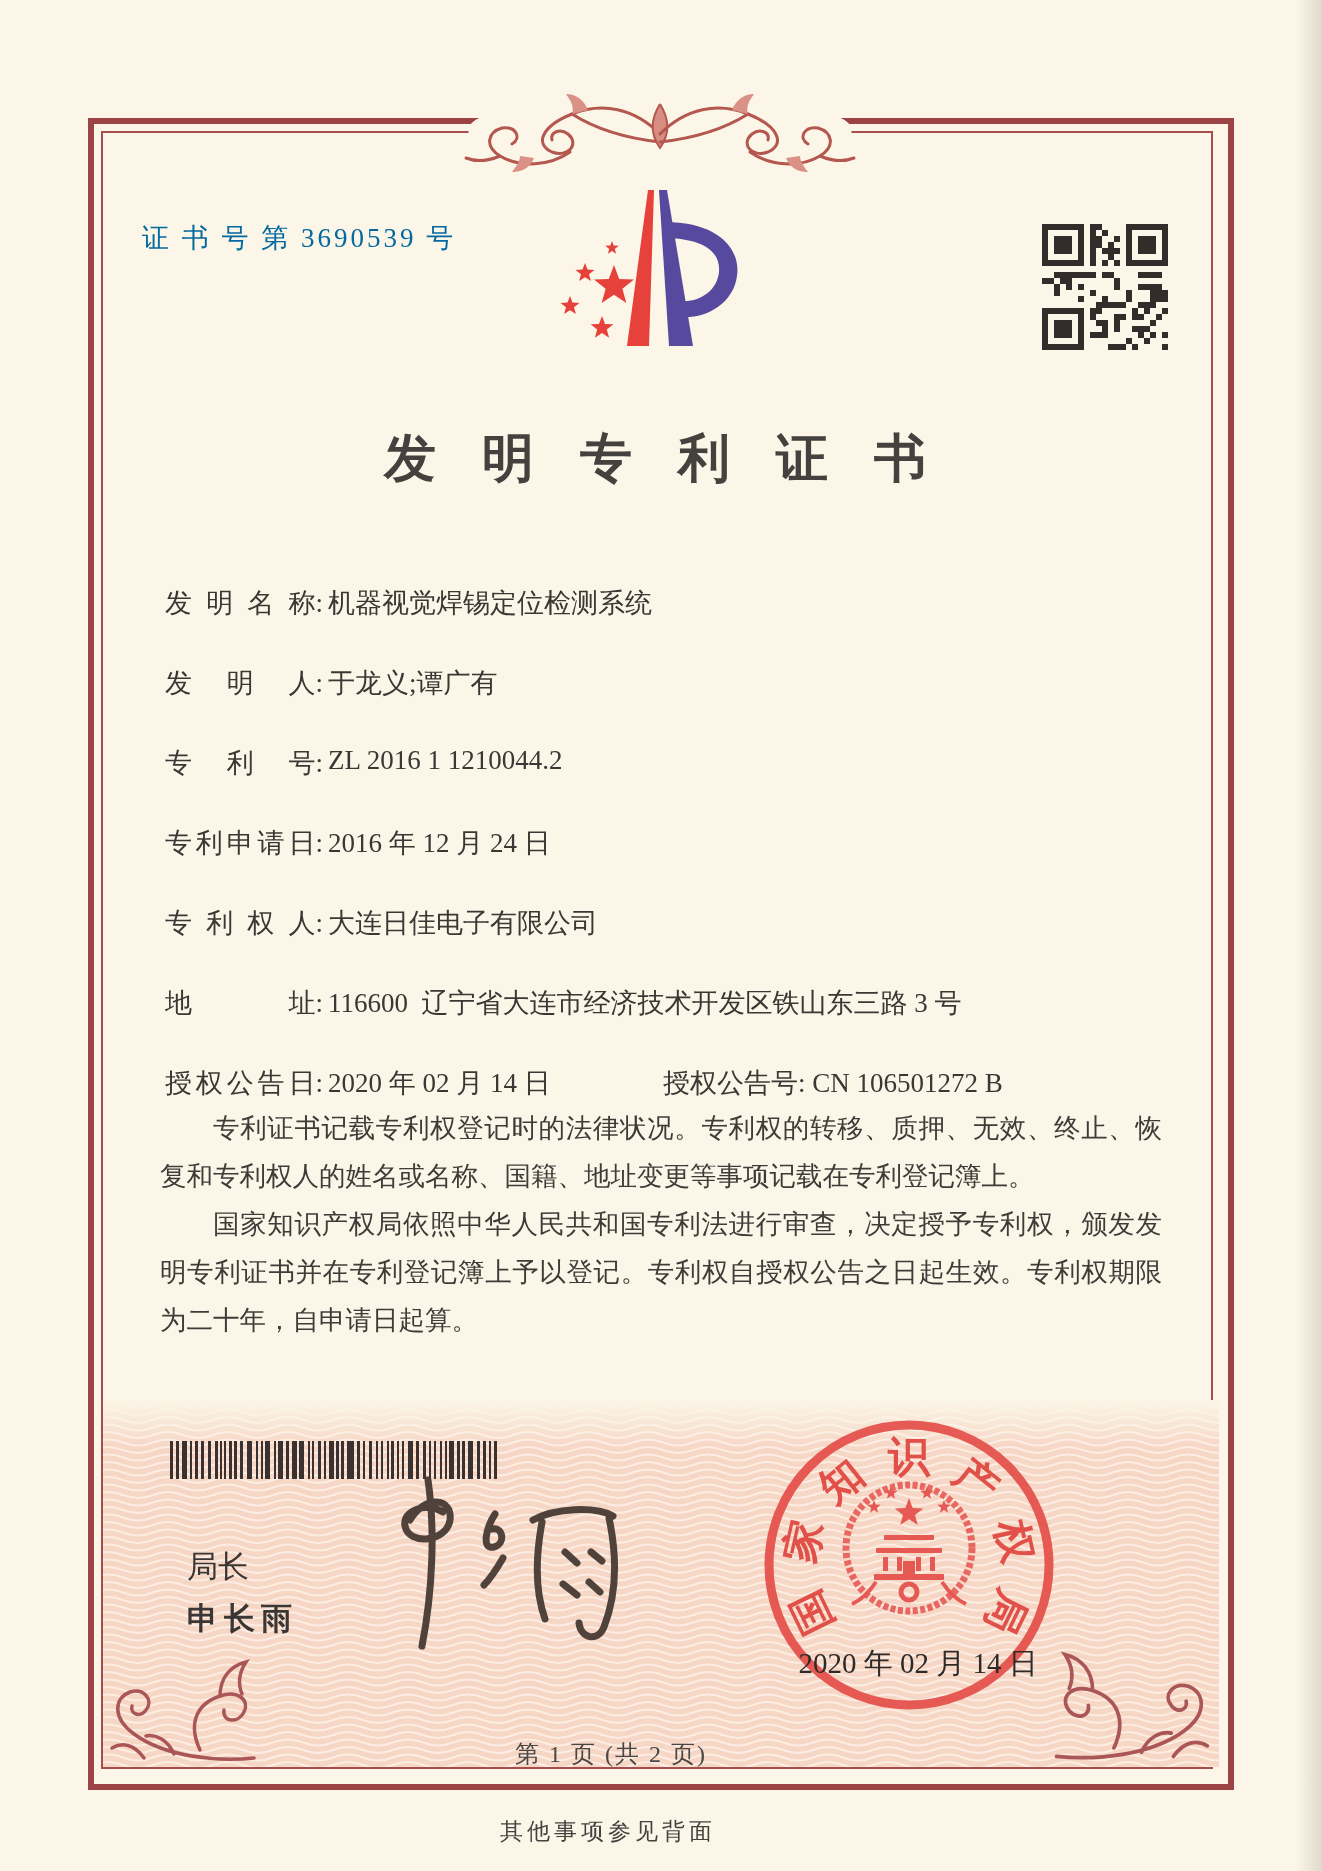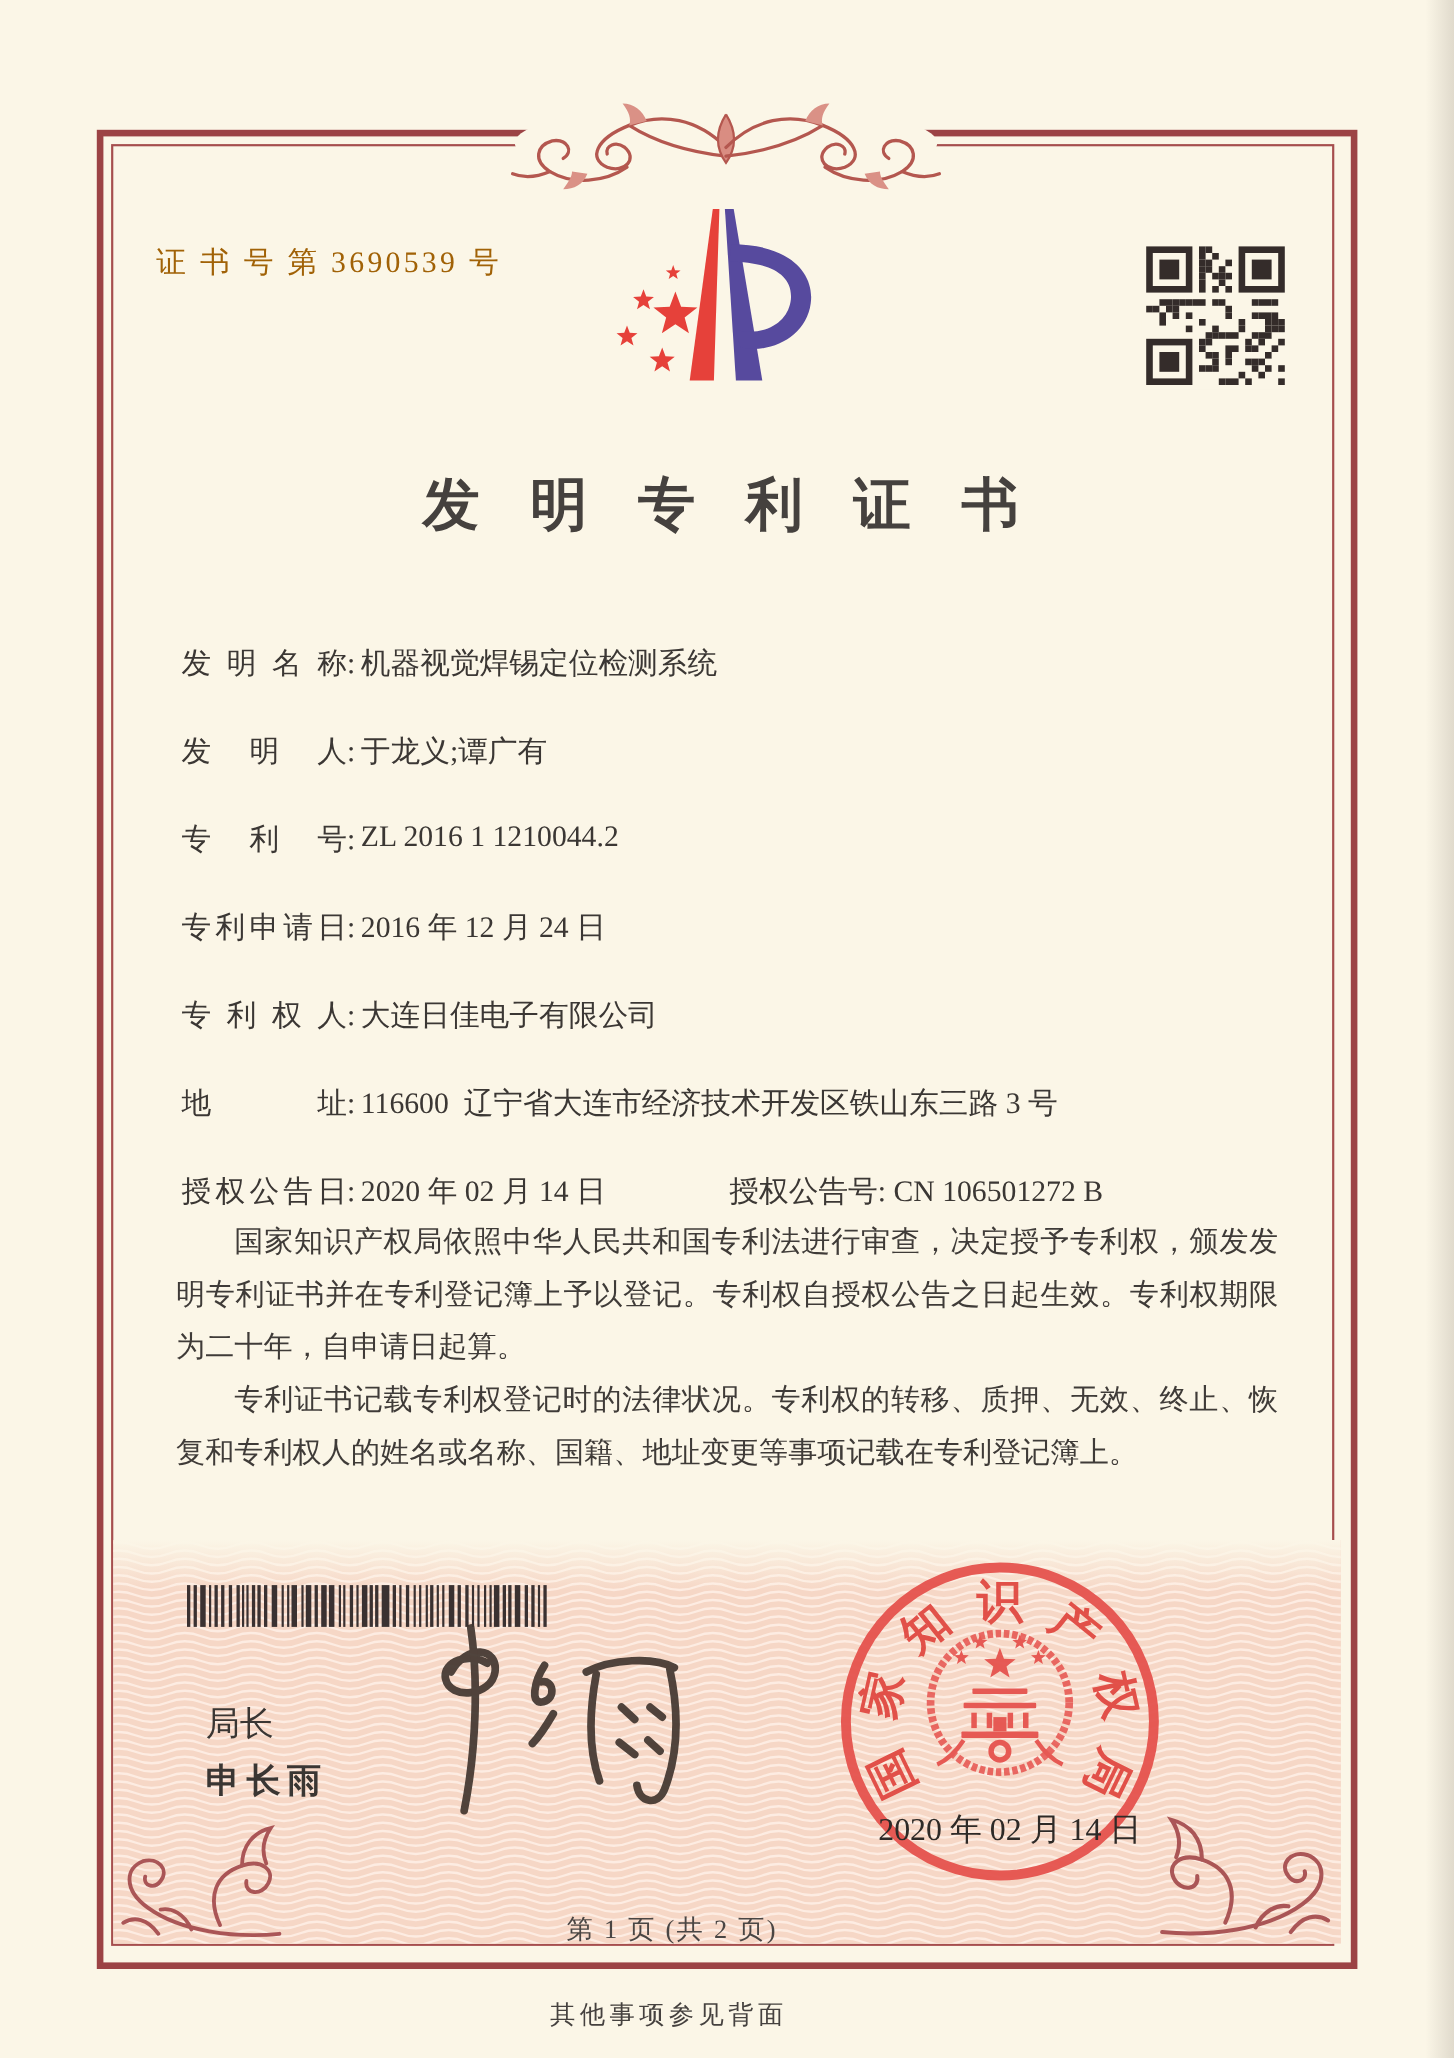--- a/index.html
+++ b/index.html
@@ -10,21 +10,21 @@
     color:#3a3633;
   }
   .shadow-right{position:absolute;right:0;top:0;width:26px;height:100%;
     background:linear-gradient(90deg,rgba(0,0,0,0),rgba(115,105,95,.20));}
   .frame{position:absolute;left:88px;top:118px;width:1134px;height:1660px;
     border:6px solid #9c4345;}
   .frame-inner{position:absolute;left:101px;top:131px;width:1108px;height:1634px;
     border:2px solid #a64e4e;}
   .top-ornament{position:absolute;left:438px;top:70px;width:444px;height:112px;}
   .cert-no{position:absolute;left:142px;top:220px;font-size:27px;letter-spacing:3px;
-    color:#a16207;white-space:pre;}
+    color:#0369a1;white-space:pre;}
   .logo{position:absolute;left:497px;top:164px;width:266px;height:184px;}
   .qr{position:absolute;left:1038px;top:220px;width:134px;height:134px;}
   .title{position:absolute;left:88px;top:424px;width:1134px;text-align:center;
     font-size:52px;font-weight:bold;color:#45413e;letter-spacing:46px;padding-left:46px;
     box-sizing:border-box;}
   #fields{position:absolute;left:0;top:0;}
   .frow{position:absolute;left:165px;font-size:27px;color:#3b3734;white-space:pre;width:1000px;}
   .flabel{display:inline-flex;justify-content:space-between;width:158px;vertical-align:top;}
   .fvalue{margin-left:5px;}
   .fpair2{position:absolute;left:498px;top:0;white-space:pre;}
@@ -212,22 +212,22 @@
       <div class="frow" style="top: 585px;"><span class="flabel"><span>发</span><span>明</span><span>名</span><span>称:</span></span><span class="fvalue">机器视觉焊锡定位检测系统</span></div>
       <div class="frow" style="top: 665px;"><span class="flabel"><span>发</span><span>明</span><span>人:</span></span><span class="fvalue">于龙义;谭广有</span></div>
       <div class="frow" style="top: 745px;"><span class="flabel"><span>专</span><span>利</span><span>号:</span></span><span class="fvalue">ZL 2016 1 1210044.2</span></div>
       <div class="frow" style="top: 825px;"><span class="flabel"><span>专</span><span>利</span><span>申</span><span>请</span><span>日:</span></span><span class="fvalue">2016 年 12 月 24 日</span></div>
       <div class="frow" style="top: 905px;"><span class="flabel"><span>专</span><span>利</span><span>权</span><span>人:</span></span><span class="fvalue">大连日佳电子有限公司</span></div>
       <div class="frow" style="top: 985px;"><span class="flabel"><span>地</span><span>址:</span></span><span class="fvalue">116600  辽宁省大连市经济技术开发区铁山东三路 3 号</span></div>
       <div class="frow" style="top: 1065px;"><span class="flabel"><span>授</span><span>权</span><span>公</span><span>告</span><span>日:</span></span><span class="fvalue">2020 年 02 月 14 日</span><span class="fpair2">授权公告号: CN 106501272 B</span></div>
     </div>
 
   <div class="paras">
+    <p>专利证书记载专利权登记时的法律状况。专利权的转移、质押、无效、终止、恢复和专利权人的姓名或名称、国籍、地址变更等事项记载在专利登记簿上。</p>
     <p>国家知识产权局依照中华人民共和国专利法进行审查，决定授予专利权，颁发发明专利证书并在专利登记簿上予以登记。专利权自授权公告之日起生效。专利权期限为二十年，自申请日起算。</p>
-    <p>专利证书记载专利权登记时的法律状况。专利权的转移、质押、无效、终止、恢复和专利权人的姓名或名称、国籍、地址变更等事项记载在专利登记簿上。</p>
   </div>
 
   <div class="band">
     <svg id="waves" width="1116" height="367" viewBox="0 0 1116 367">
         <path d="M-10 5 c 10 -4, 20 -4, 30 0 c 10 4, 20 4, 30 0 c 10 -4, 20 -4, 30 0 c 10 4, 20 4, 30 0 c 10 -4, 20 -4, 30 0 c 10 4, 20 4, 30 0 c 10 -4, 20 -4, 30 0 c 10 4, 20 4, 30 0 c 10 -4, 20 -4, 30 0 c 10 4, 20 4, 30 0 c 10 -4, 20 -4, 30 0 c 10 4, 20 4, 30 0 c 10 -4, 20 -4, 30 0 c 10 4, 20 4, 30 0 c 10 -4, 20 -4, 30 0 c 10 4, 20 4, 30 0 c 10 -4, 20 -4, 30 0 c 10 4, 20 4, 30 0 c 10 -4, 20 -4, 30 0 c 10 4, 20 4, 30 0 c 10 -4, 20 -4, 30 0 c 10 4, 20 4, 30 0 c 10 -4, 20 -4, 30 0 c 10 4, 20 4, 30 0 c 10 -4, 20 -4, 30 0 c 10 4, 20 4, 30 0 c 10 -4, 20 -4, 30 0 c 10 4, 20 4, 30 0 c 10 -4, 20 -4, 30 0 c 10 4, 20 4, 30 0 c 10 -4, 20 -4, 30 0 c 10 4, 20 4, 30 0 c 10 -4, 20 -4, 30 0 c 10 4, 20 4, 30 0 c 10 -4, 20 -4, 30 0 c 10 4, 20 4, 30 0 c 10 -4, 20 -4, 30 0 c 10 4, 20 4, 30 0" stroke="#fdece2" stroke-width="2.2" fill="none"></path>
         <path d="M-10 12.5 c 10 -4, 20 -4, 30 0 c 10 4, 20 4, 30 0 c 10 -4, 20 -4, 30 0 c 10 4, 20 4, 30 0 c 10 -4, 20 -4, 30 0 c 10 4, 20 4, 30 0 c 10 -4, 20 -4, 30 0 c 10 4, 20 4, 30 0 c 10 -4, 20 -4, 30 0 c 10 4, 20 4, 30 0 c 10 -4, 20 -4, 30 0 c 10 4, 20 4, 30 0 c 10 -4, 20 -4, 30 0 c 10 4, 20 4, 30 0 c 10 -4, 20 -4, 30 0 c 10 4, 20 4, 30 0 c 10 -4, 20 -4, 30 0 c 10 4, 20 4, 30 0 c 10 -4, 20 -4, 30 0 c 10 4, 20 4, 30 0 c 10 -4, 20 -4, 30 0 c 10 4, 20 4, 30 0 c 10 -4, 20 -4, 30 0 c 10 4, 20 4, 30 0 c 10 -4, 20 -4, 30 0 c 10 4, 20 4, 30 0 c 10 -4, 20 -4, 30 0 c 10 4, 20 4, 30 0 c 10 -4, 20 -4, 30 0 c 10 4, 20 4, 30 0 c 10 -4, 20 -4, 30 0 c 10 4, 20 4, 30 0 c 10 -4, 20 -4, 30 0 c 10 4, 20 4, 30 0 c 10 -4, 20 -4, 30 0 c 10 4, 20 4, 30 0 c 10 -4, 20 -4, 30 0 c 10 4, 20 4, 30 0" stroke="#fdece2" stroke-width="2.2" fill="none"></path>
         <path d="M-10 20 c 10 -4, 20 -4, 30 0 c 10 4, 20 4, 30 0 c 10 -4, 20 -4, 30 0 c 10 4, 20 4, 30 0 c 10 -4, 20 -4, 30 0 c 10 4, 20 4, 30 0 c 10 -4, 20 -4, 30 0 c 10 4, 20 4, 30 0 c 10 -4, 20 -4, 30 0 c 10 4, 20 4, 30 0 c 10 -4, 20 -4, 30 0 c 10 4, 20 4, 30 0 c 10 -4, 20 -4, 30 0 c 10 4, 20 4, 30 0 c 10 -4, 20 -4, 30 0 c 10 4, 20 4, 30 0 c 10 -4, 20 -4, 30 0 c 10 4, 20 4, 30 0 c 10 -4, 20 -4, 30 0 c 10 4, 20 4, 30 0 c 10 -4, 20 -4, 30 0 c 10 4, 20 4, 30 0 c 10 -4, 20 -4, 30 0 c 10 4, 20 4, 30 0 c 10 -4, 20 -4, 30 0 c 10 4, 20 4, 30 0 c 10 -4, 20 -4, 30 0 c 10 4, 20 4, 30 0 c 10 -4, 20 -4, 30 0 c 10 4, 20 4, 30 0 c 10 -4, 20 -4, 30 0 c 10 4, 20 4, 30 0 c 10 -4, 20 -4, 30 0 c 10 4, 20 4, 30 0 c 10 -4, 20 -4, 30 0 c 10 4, 20 4, 30 0 c 10 -4, 20 -4, 30 0 c 10 4, 20 4, 30 0" stroke="#fdece2" stroke-width="2.2" fill="none"></path>
         <path d="M-10 27.5 c 10 -4, 20 -4, 30 0 c 10 4, 20 4, 30 0 c 10 -4, 20 -4, 30 0 c 10 4, 20 4, 30 0 c 10 -4, 20 -4, 30 0 c 10 4, 20 4, 30 0 c 10 -4, 20 -4, 30 0 c 10 4, 20 4, 30 0 c 10 -4, 20 -4, 30 0 c 10 4, 20 4, 30 0 c 10 -4, 20 -4, 30 0 c 10 4, 20 4, 30 0 c 10 -4, 20 -4, 30 0 c 10 4, 20 4, 30 0 c 10 -4, 20 -4, 30 0 c 10 4, 20 4, 30 0 c 10 -4, 20 -4, 30 0 c 10 4, 20 4, 30 0 c 10 -4, 20 -4, 30 0 c 10 4, 20 4, 30 0 c 10 -4, 20 -4, 30 0 c 10 4, 20 4, 30 0 c 10 -4, 20 -4, 30 0 c 10 4, 20 4, 30 0 c 10 -4, 20 -4, 30 0 c 10 4, 20 4, 30 0 c 10 -4, 20 -4, 30 0 c 10 4, 20 4, 30 0 c 10 -4, 20 -4, 30 0 c 10 4, 20 4, 30 0 c 10 -4, 20 -4, 30 0 c 10 4, 20 4, 30 0 c 10 -4, 20 -4, 30 0 c 10 4, 20 4, 30 0 c 10 -4, 20 -4, 30 0 c 10 4, 20 4, 30 0 c 10 -4, 20 -4, 30 0 c 10 4, 20 4, 30 0" stroke="#fdece2" stroke-width="2.2" fill="none"></path>
         <path d="M-10 35 c 10 -4, 20 -4, 30 0 c 10 4, 20 4, 30 0 c 10 -4, 20 -4, 30 0 c 10 4, 20 4, 30 0 c 10 -4, 20 -4, 30 0 c 10 4, 20 4, 30 0 c 10 -4, 20 -4, 30 0 c 10 4, 20 4, 30 0 c 10 -4, 20 -4, 30 0 c 10 4, 20 4, 30 0 c 10 -4, 20 -4, 30 0 c 10 4, 20 4, 30 0 c 10 -4, 20 -4, 30 0 c 10 4, 20 4, 30 0 c 10 -4, 20 -4, 30 0 c 10 4, 20 4, 30 0 c 10 -4, 20 -4, 30 0 c 10 4, 20 4, 30 0 c 10 -4, 20 -4, 30 0 c 10 4, 20 4, 30 0 c 10 -4, 20 -4, 30 0 c 10 4, 20 4, 30 0 c 10 -4, 20 -4, 30 0 c 10 4, 20 4, 30 0 c 10 -4, 20 -4, 30 0 c 10 4, 20 4, 30 0 c 10 -4, 20 -4, 30 0 c 10 4, 20 4, 30 0 c 10 -4, 20 -4, 30 0 c 10 4, 20 4, 30 0 c 10 -4, 20 -4, 30 0 c 10 4, 20 4, 30 0 c 10 -4, 20 -4, 30 0 c 10 4, 20 4, 30 0 c 10 -4, 20 -4, 30 0 c 10 4, 20 4, 30 0 c 10 -4, 20 -4, 30 0 c 10 4, 20 4, 30 0" stroke="#fdece2" stroke-width="2.2" fill="none"></path>
         <path d="M-10 42.5 c 10 -4, 20 -4, 30 0 c 10 4, 20 4, 30 0 c 10 -4, 20 -4, 30 0 c 10 4, 20 4, 30 0 c 10 -4, 20 -4, 30 0 c 10 4, 20 4, 30 0 c 10 -4, 20 -4, 30 0 c 10 4, 20 4, 30 0 c 10 -4, 20 -4, 30 0 c 10 4, 20 4, 30 0 c 10 -4, 20 -4, 30 0 c 10 4, 20 4, 30 0 c 10 -4, 20 -4, 30 0 c 10 4, 20 4, 30 0 c 10 -4, 20 -4, 30 0 c 10 4, 20 4, 30 0 c 10 -4, 20 -4, 30 0 c 10 4, 20 4, 30 0 c 10 -4, 20 -4, 30 0 c 10 4, 20 4, 30 0 c 10 -4, 20 -4, 30 0 c 10 4, 20 4, 30 0 c 10 -4, 20 -4, 30 0 c 10 4, 20 4, 30 0 c 10 -4, 20 -4, 30 0 c 10 4, 20 4, 30 0 c 10 -4, 20 -4, 30 0 c 10 4, 20 4, 30 0 c 10 -4, 20 -4, 30 0 c 10 4, 20 4, 30 0 c 10 -4, 20 -4, 30 0 c 10 4, 20 4, 30 0 c 10 -4, 20 -4, 30 0 c 10 4, 20 4, 30 0 c 10 -4, 20 -4, 30 0 c 10 4, 20 4, 30 0 c 10 -4, 20 -4, 30 0 c 10 4, 20 4, 30 0" stroke="#fdece2" stroke-width="2.2" fill="none"></path>

